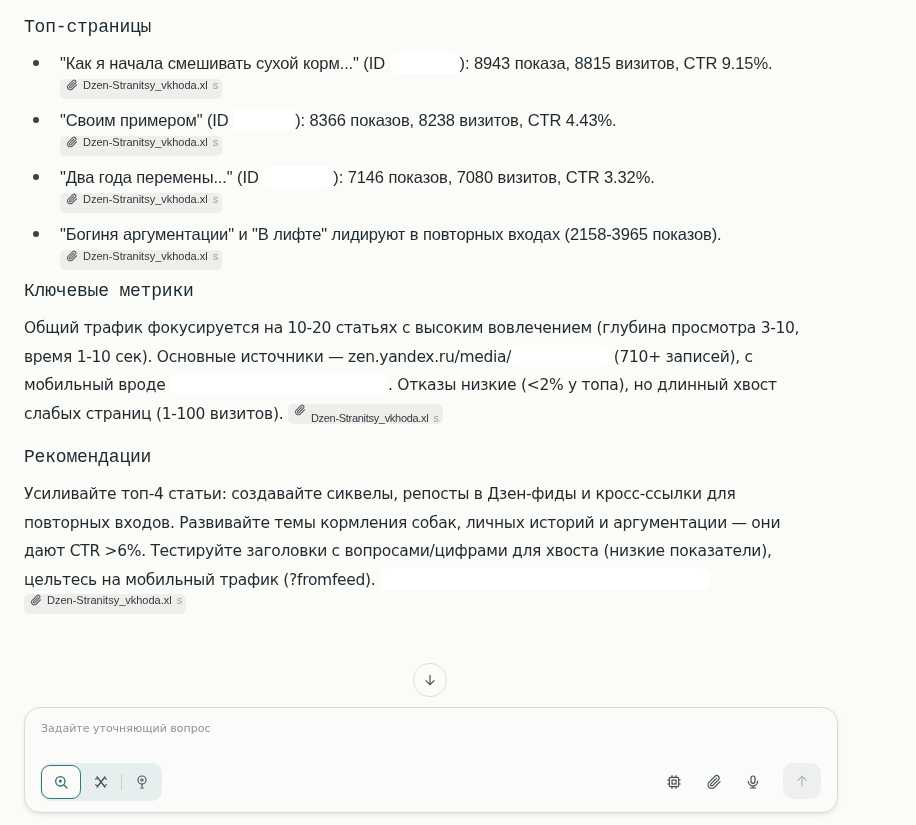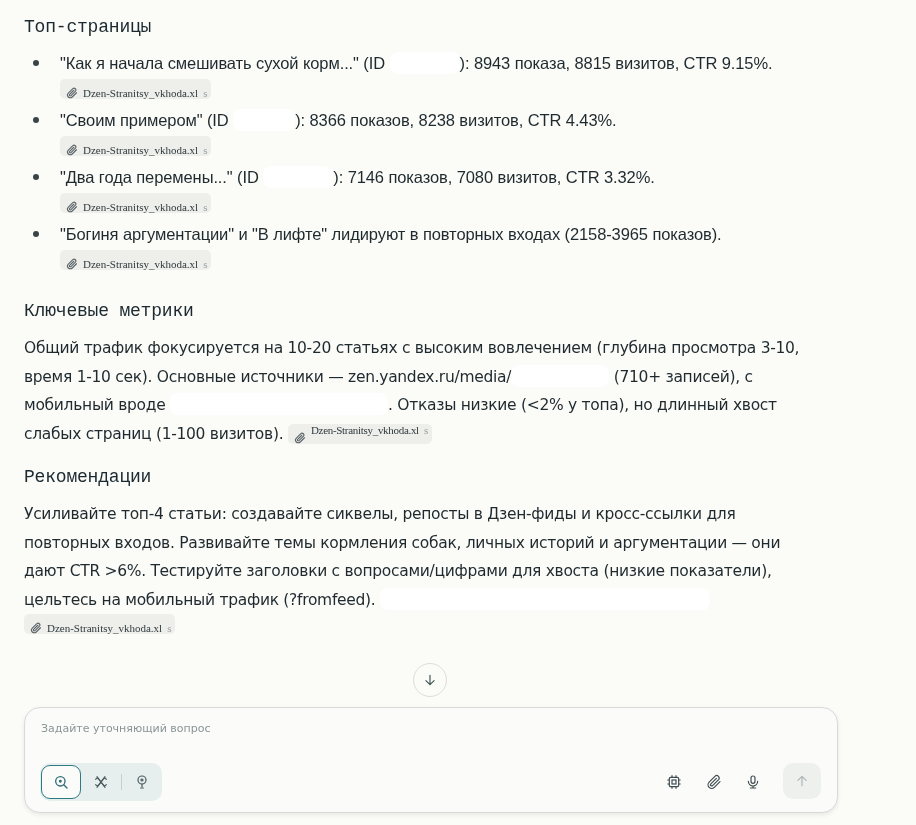--- a/index.html
+++ b/index.html
@@ -28,24 +28,24 @@
   }
   .line {
     font-size: 16.5px; line-height: 26px; color: #1f2a2e;
     letter-spacing: -0.1px; white-space: nowrap;
   }
   .redact {
     display: inline-block; background: #ffffff; border-radius: 8px;
     height: 22px; vertical-align: -5px;
   }
   .chip {
-    display: inline-flex; align-items: flex-end; gap: 5px;
+    display: inline-flex; align-items: flex-start; gap: 5px;
     height: 20px; padding: 0 4px 0 6px;
     background: #eeeeeb; border-radius: 5px;
-    font-family: Liberation Serif, serif;
+    font-family: Liberation Sans, sans-serif;
     font-size: 11px; color: #2e3a3e;
     white-space: nowrap; overflow: hidden; position: relative;
     vertical-align: middle;
   }
   .chip .fade { color: #9aa1a3; }
   .chip svg { flex: none; }
   .chip-row { margin-top: 3px; }
 
   p.para {
     font-family: "DejaVu Sans", sans-serif;
@@ -161,21 +161,21 @@
             <svg width="12" height="12" viewBox="0 0 24 24" fill="none" stroke="#5b6569" stroke-width="2.2" stroke-linecap="round">
                 <path d="M21 11.5l-8.5 8.5a5.5 5.5 0 0 1-7.8-7.8l9-9a3.7 3.7 0 0 1 5.2 5.2l-9 9a1.8 1.8 0 0 1-2.6-2.6l8.3-8.3"></path>
               </svg>
             <span>Dzen-Stranitsy_vkhoda.xl</span>
               <span class="fade">s</span>
           </span>
         </div>
       </li>
     </ul>
 
-    <h2 class="section" style="margin-top:28px">Ключевые метрики</h2>
+    <h2 class="section" style="margin-top:8px">Ключевые метрики</h2>
     <p class="para" style="margin-top:10px">
       <span class="lc">Общий трафик фокусируется на 10-20 статьях с высоким вовлечением (глубина просмотра 3-10,</span>
       <span class="lc"><span>время 1-10 сек). Основные источники — zen.yandex.ru/media/</span><span class="redact" style="width:98px"></span> <span>(710+ записей), с</span></span>
       <span class="lc"><span>мобильный вроде</span> <span class="redact" style="width:218px"></span><span>. Отказы низкие (&lt;2% у топа), но длинный хвост</span></span>
       <span class="lc"><span>слабых страниц (1-100 визитов).</span>
         <span class="chip">
           <svg width="12" height="12" viewBox="0 0 24 24" fill="none" stroke="#5b6569" stroke-width="2.2" stroke-linecap="round">
               <path d="M21 11.5l-8.5 8.5a5.5 5.5 0 0 1-7.8-7.8l9-9a3.7 3.7 0 0 1 5.2 5.2l-9 9a1.8 1.8 0 0 1-2.6-2.6l8.3-8.3"></path>
             </svg>
           <span>Dzen-Stranitsy_vkhoda.xl</span>

